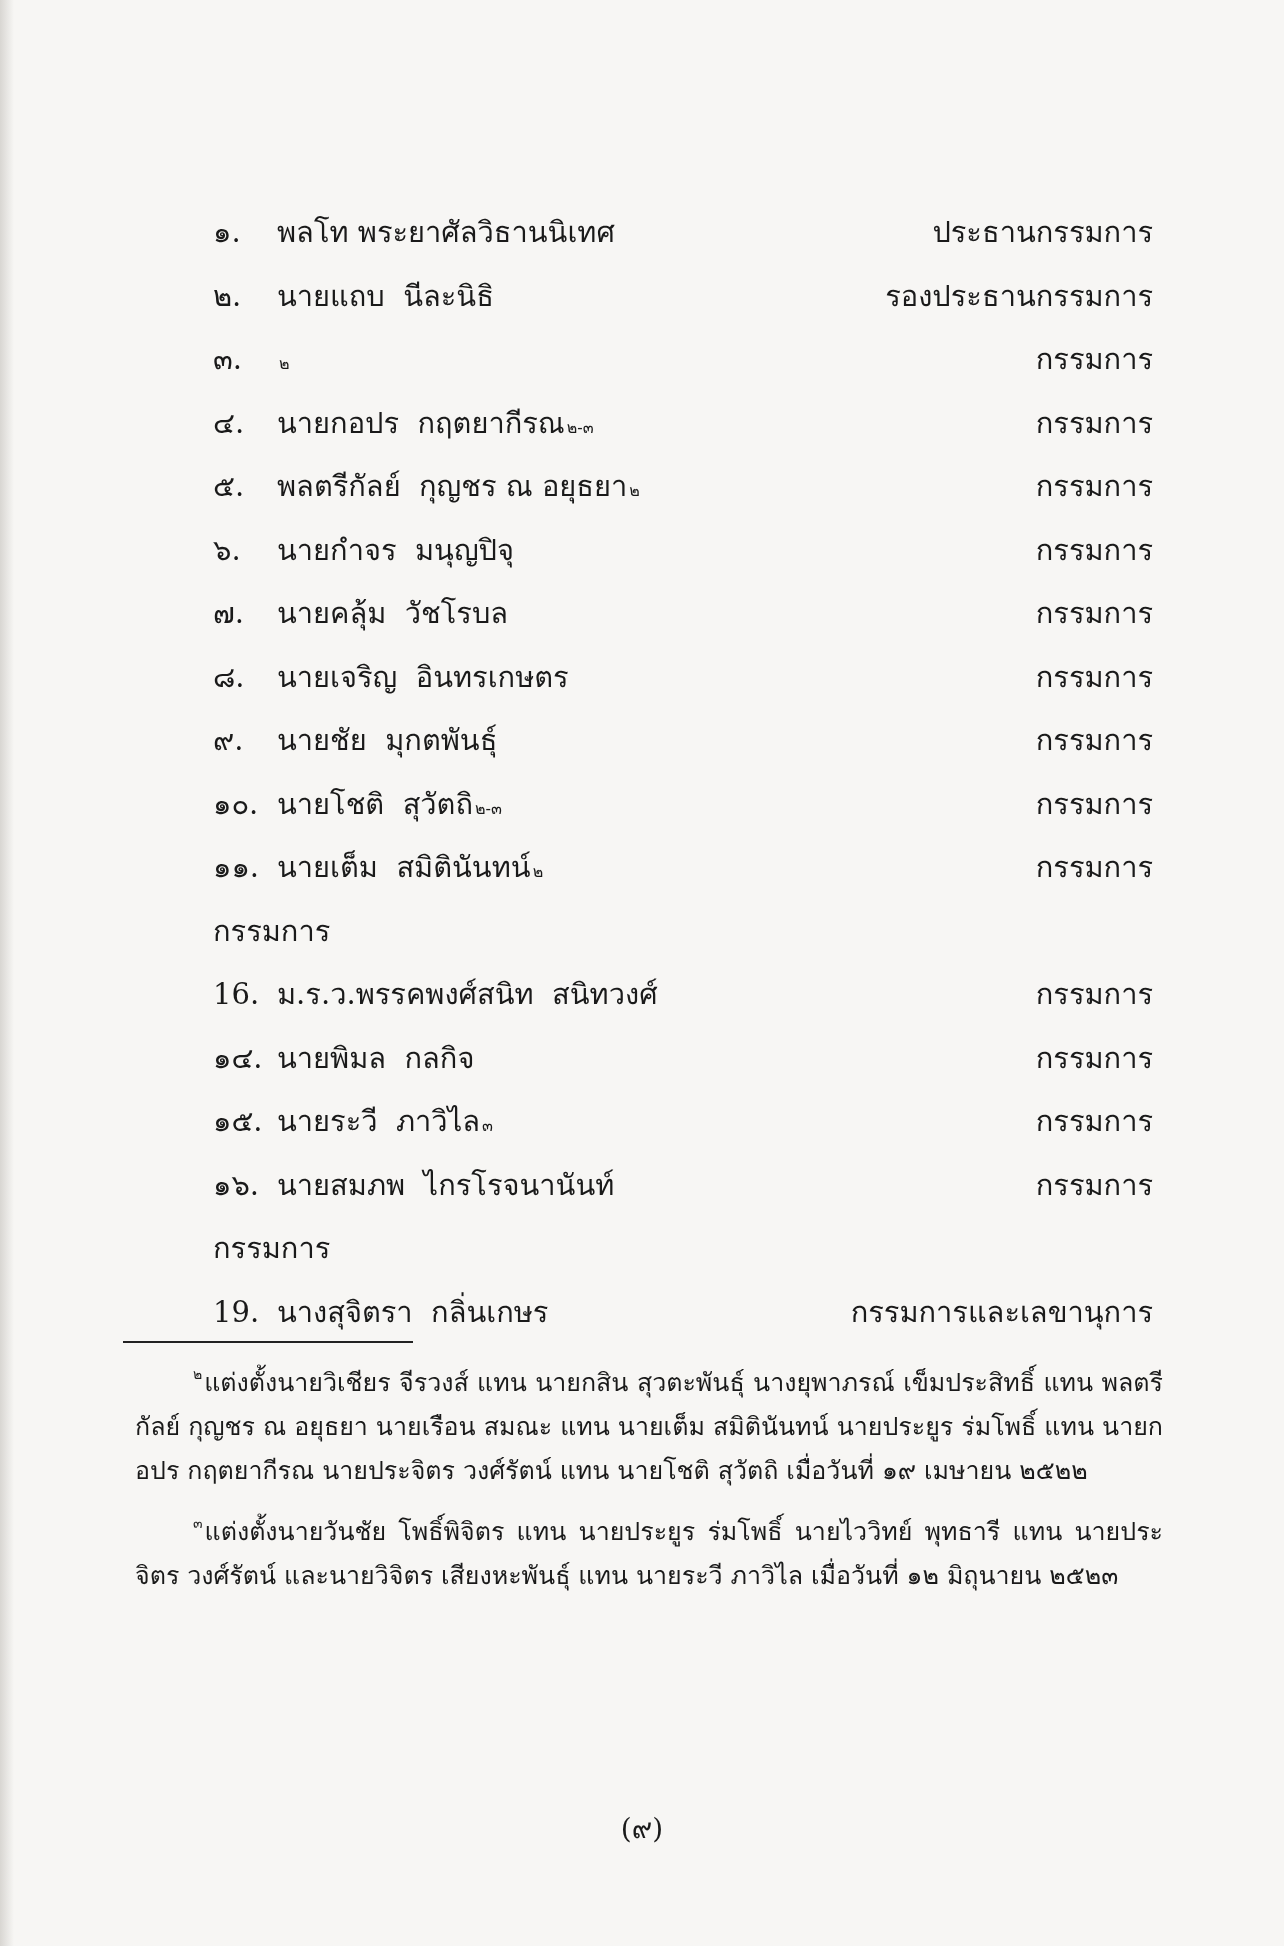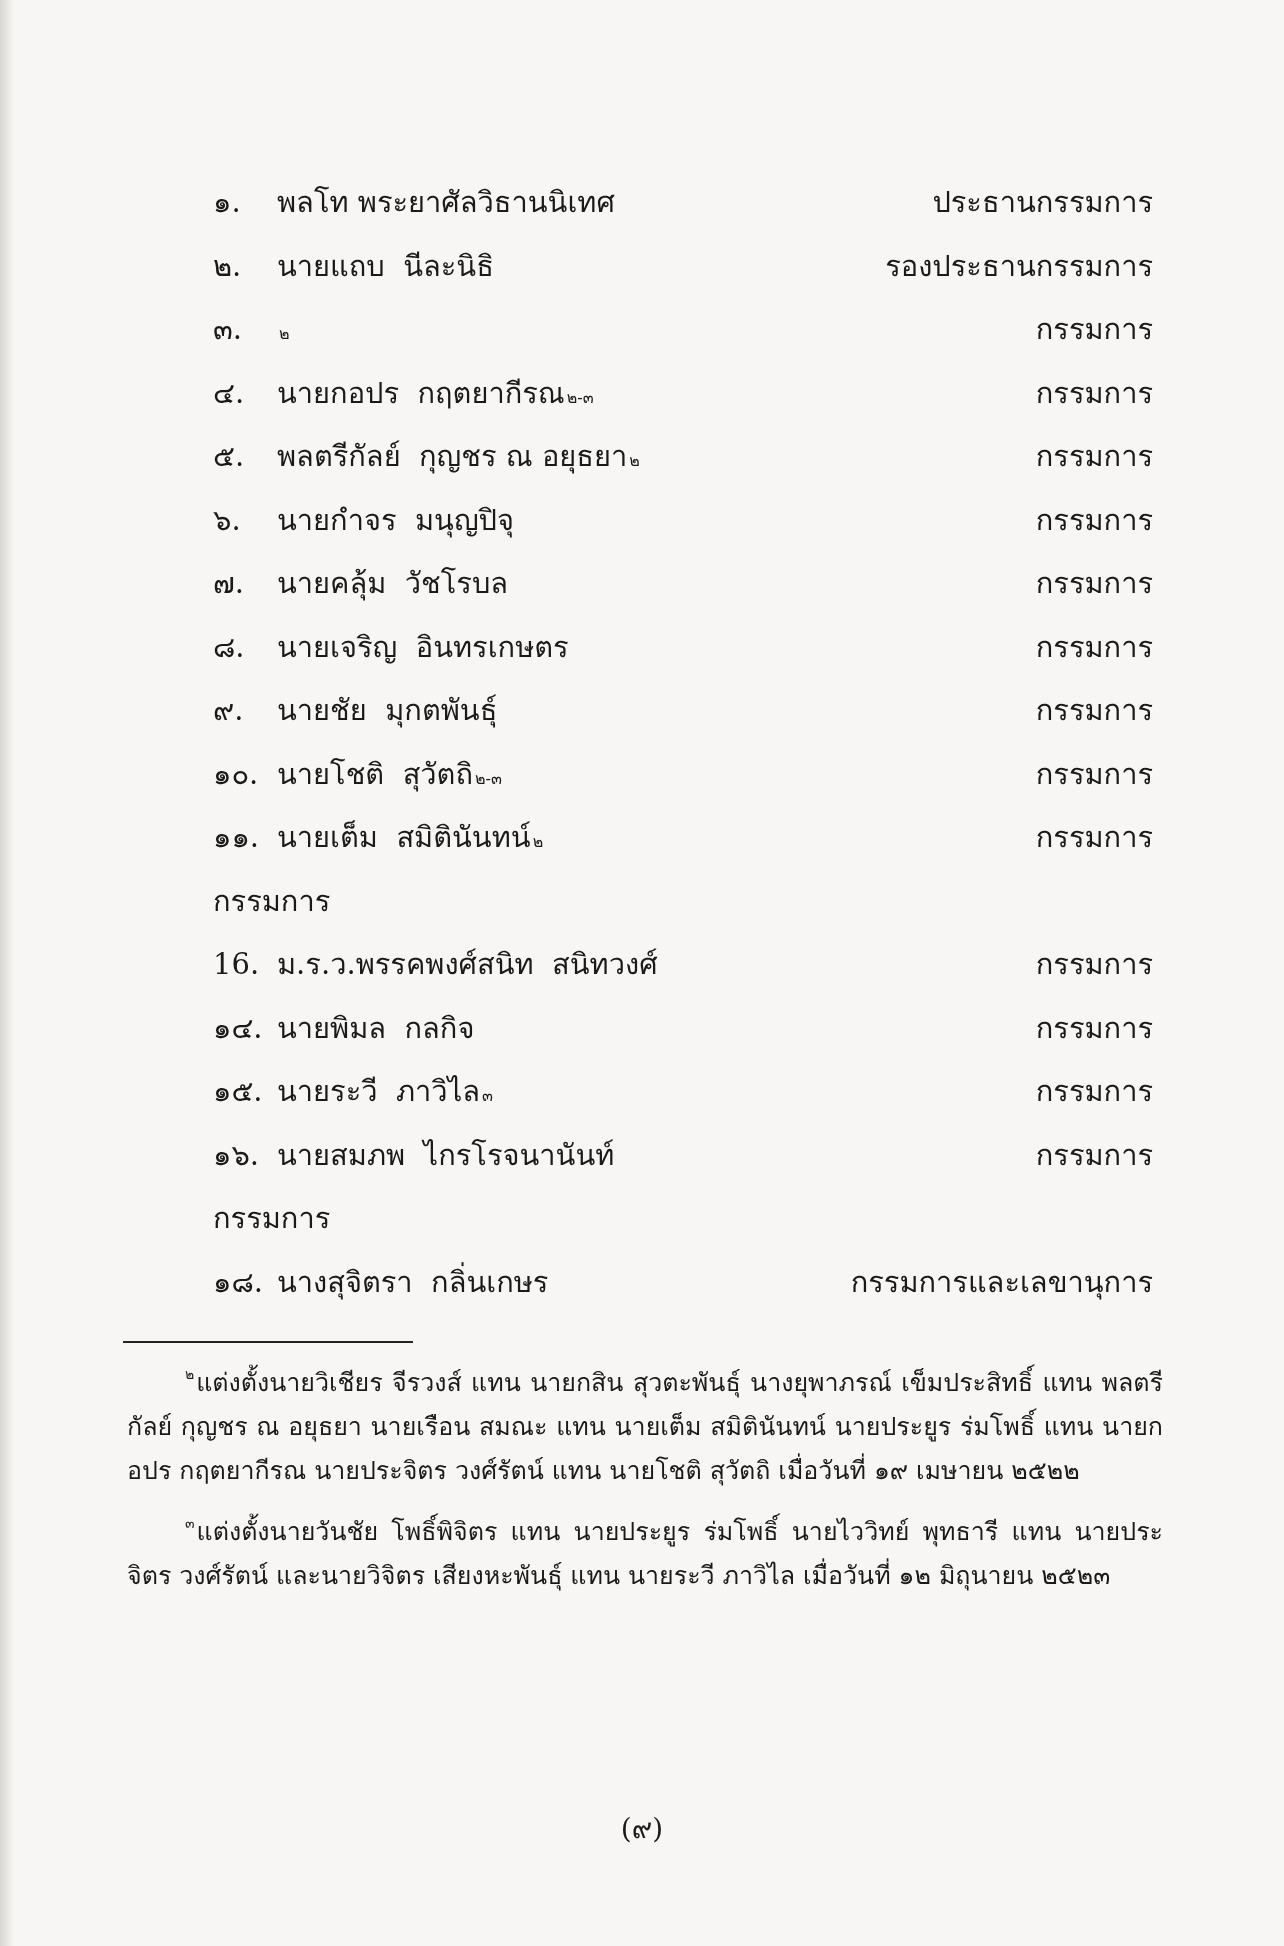--- a/index.html
+++ b/index.html
@@ -19,30 +19,30 @@
       position: absolute; left: 213px; top: 182px; width: 940px;
     }
     .member-row {
       display: flex; justify-content: space-between; align-items: baseline;
       height: 63.5px; font-size: 29px; line-height: 40px;
     }
     .member-left { display: flex; align-items: baseline; }
     .num { display: inline-block; min-width: 64px; }
     .name { white-space: pre; text-align: right; }
     sup { font-size: 16px; vertical-align: 14px; margin-left: 2px; }
-    .role { text-align: center; white-space: nowrap; }
+    .role { text-align: center; white-space: nowrap; margin-top: 30px; }
     .rule {
       position: absolute; left: 123px; top: 1341px; width: 290px; height: 2px;
       background: #222;
     }
     .footnotes {
       position: absolute; left: 123px; top: 1352px; width: 1040px;
       font-size: 25px; line-height: 44px; text-align: justify;
     }
-    .fn { margin: 0 0 8px 4px; text-indent: 56px; }
+    .fn { margin: 0 0 8px 12px; text-indent: 56px; }
     .fn sup { font-size: 14px; vertical-align: 12px; margin-right: 2px; }
     .page-number {
       position: absolute; left: 0; width: 100%; top: 1806px; text-align: center;
       font-size: 28px;
     }
   </style>
 </head>
 <body>
 
 <div class="page-edge"></div>
@@ -168,21 +168,21 @@
         <span class="name">นายสมภพ  ไกรโรจนานันท์</span>
         <sup></sup>
       </span>
     <span class="role">กรรมการ</span>
   </div>
   <div class="member-row">
     <span class="role">กรรมการ</span>
   </div>
   <div class="member-row">
     <span class="member-left">
-        <span class="num">๑๘.</span>
+        <span class="num">19.</span>
         <span class="name">นางสุจิตรา  กลิ่นเกษร</span>
         <sup></sup>
       </span>
     <span class="role">กรรมการและเลขานุการ</span>
   </div>
 </div>
 
 <div class="rule"></div>
 
 <div class="footnotes">

